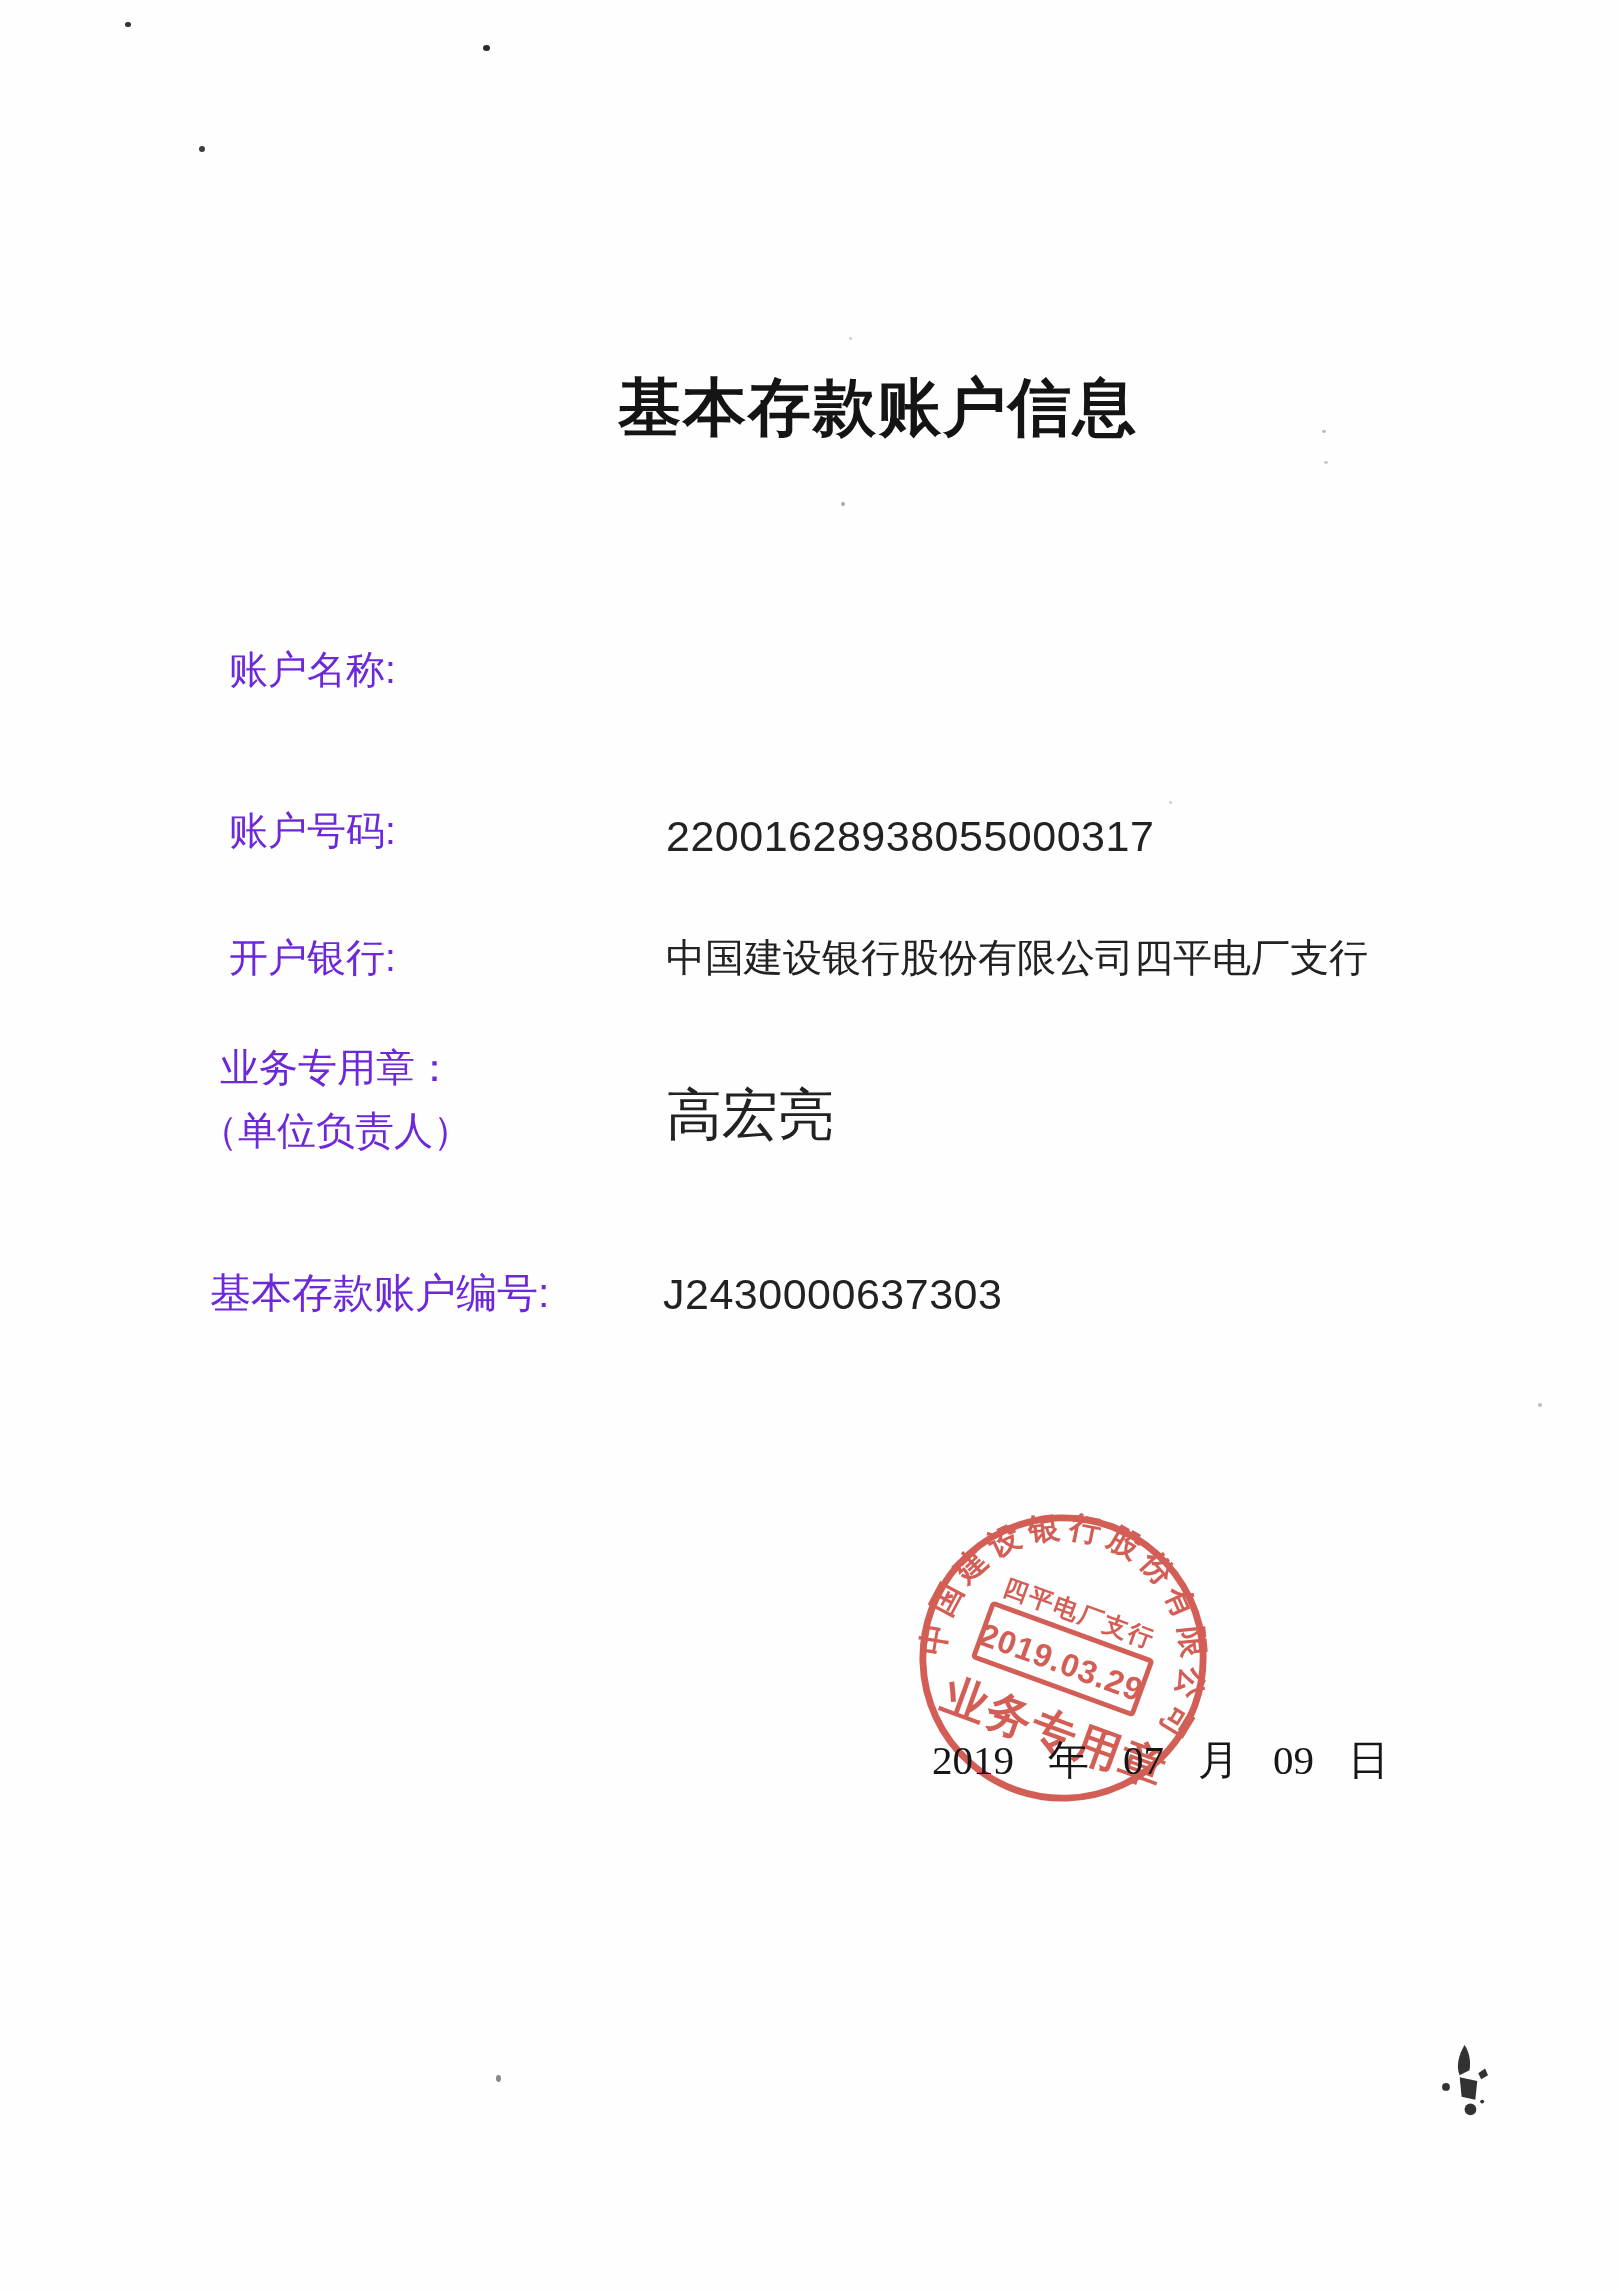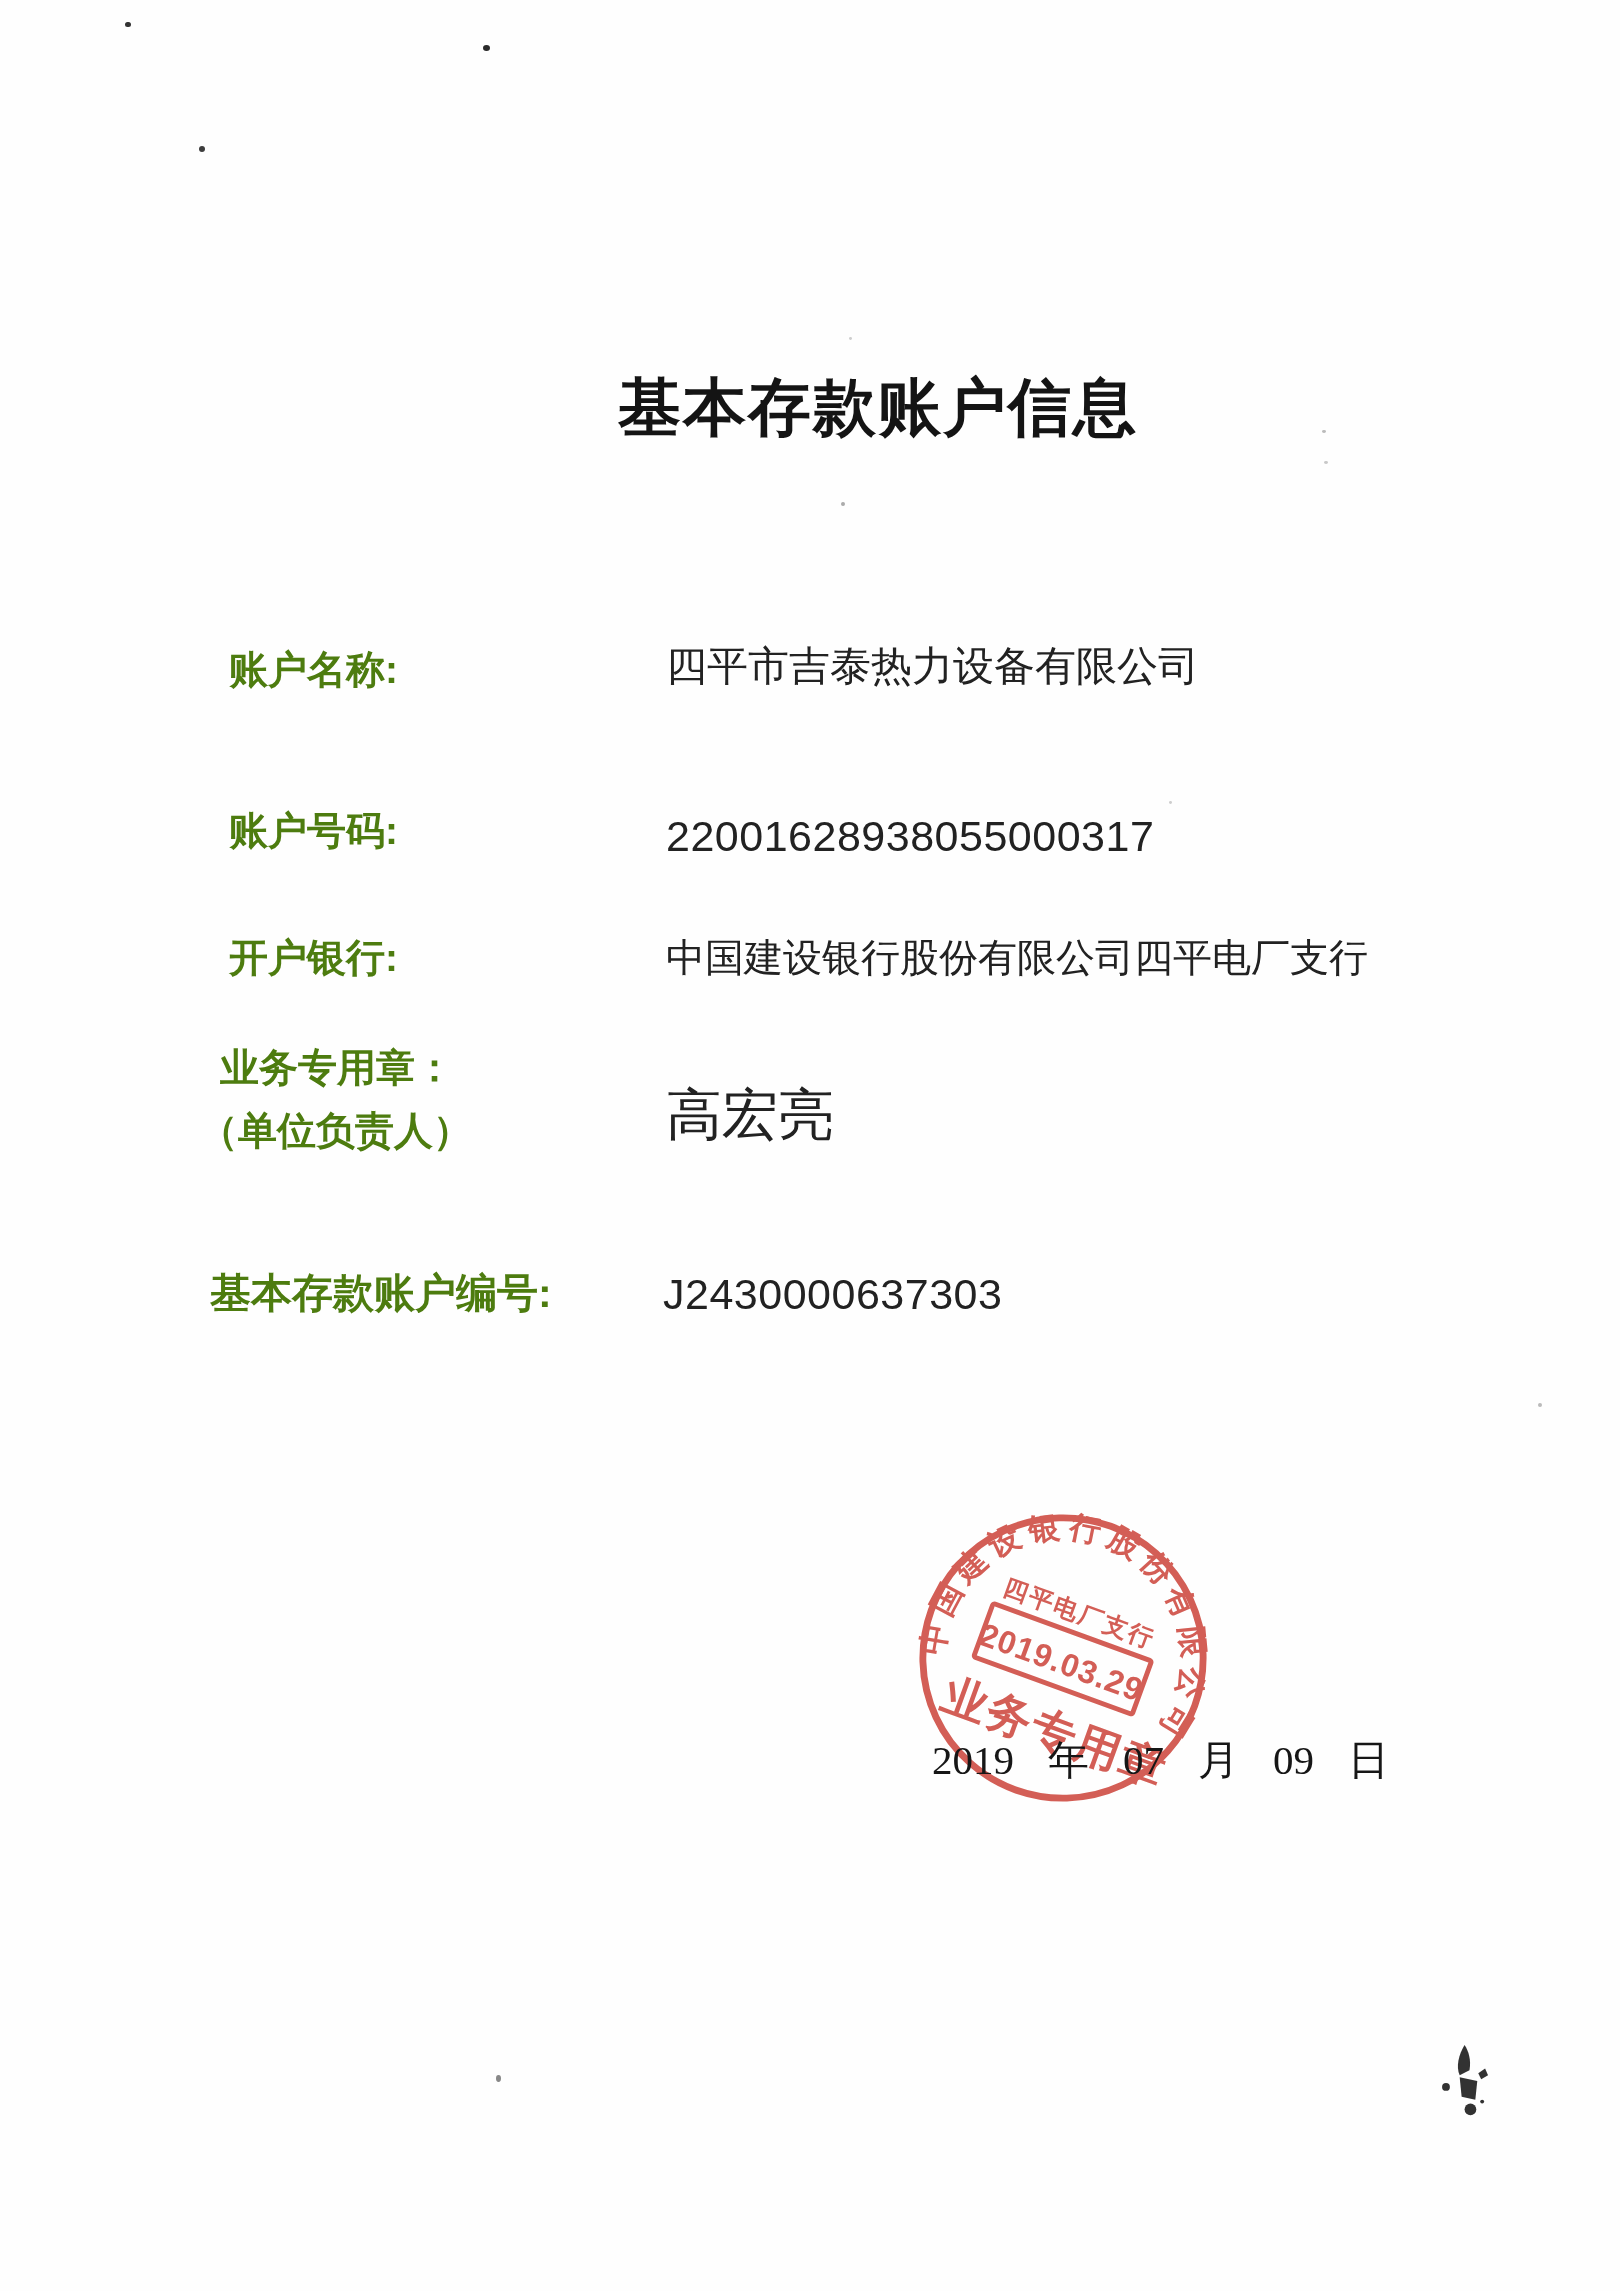--- a/index.html
+++ b/index.html
@@ -5,21 +5,21 @@
   html,body{margin:0;padding:0;background:#ffffff;}
   .page{
     position:relative;width:1620px;height:2292px;background:#fefefe;
     font-family:"Liberation Sans", sans-serif;color:#1f1f1f;overflow:hidden;padding-left:25px;
   }
   .title{
     position:absolute;left:618px;top:365px;margin:0;
     font-size:63px;font-weight:bold;letter-spacing:2px;color:#141414;white-space:nowrap;
   }
   .label{
-    position:absolute;font-weight:bold;font-size:39px;color:#4d7c0f;white-space:nowrap;
+    position:absolute;font-weight:normal;font-size:39px;color:#6d28d9;white-space:nowrap;
   }
   .value{
     position:absolute;font-size:39px;font-weight:normal;color:#222;white-space:nowrap;
   }
   .date-line{
     position:absolute;left:932px;top:1733px;font-size:41px;color:#161616;white-space:nowrap;font-family:Liberation Serif, serif;
   }
   .date-line span{margin-right:34px;}
   .date-line span:last-child{margin-right:0;}
   .stamp{
@@ -31,21 +31,20 @@
   .speck{position:absolute;border-radius:50%;}
 </style>
 </head>
 <body>
 
 <div class="page">
 
   <h1 class="title">基本存款账户信息</h1>
 
   <div class="label" style="left:229px;top:643px;">账户名称:</div>
-  <div class="value" style="left:666px;top:639px;font-size:41px;">四平市吉泰热力设备有限公司</div>
 
   <div class="label" style="left:229px;top:804px;">账户号码:</div>
   <div class="value" style="left:666px;top:812px;font-size:43px;letter-spacing:0.5px;">22001628938055000317</div>
 
   <div class="label" style="left:229px;top:931px;text-align:center;">开户银行:</div>
   <div class="value" style="left:666px;top:931px;">中国建设银行股份有限公司四平电厂支行</div>
 
   <div class="label" style="left:220px;top:1041px;">业务专用章：</div>
   <div class="label" style="left:199px;top:1104px;">（单位负责人）</div>
   <div class="value" style="left:666px;top:1078px;font-size:56px;">高宏亮</div>

